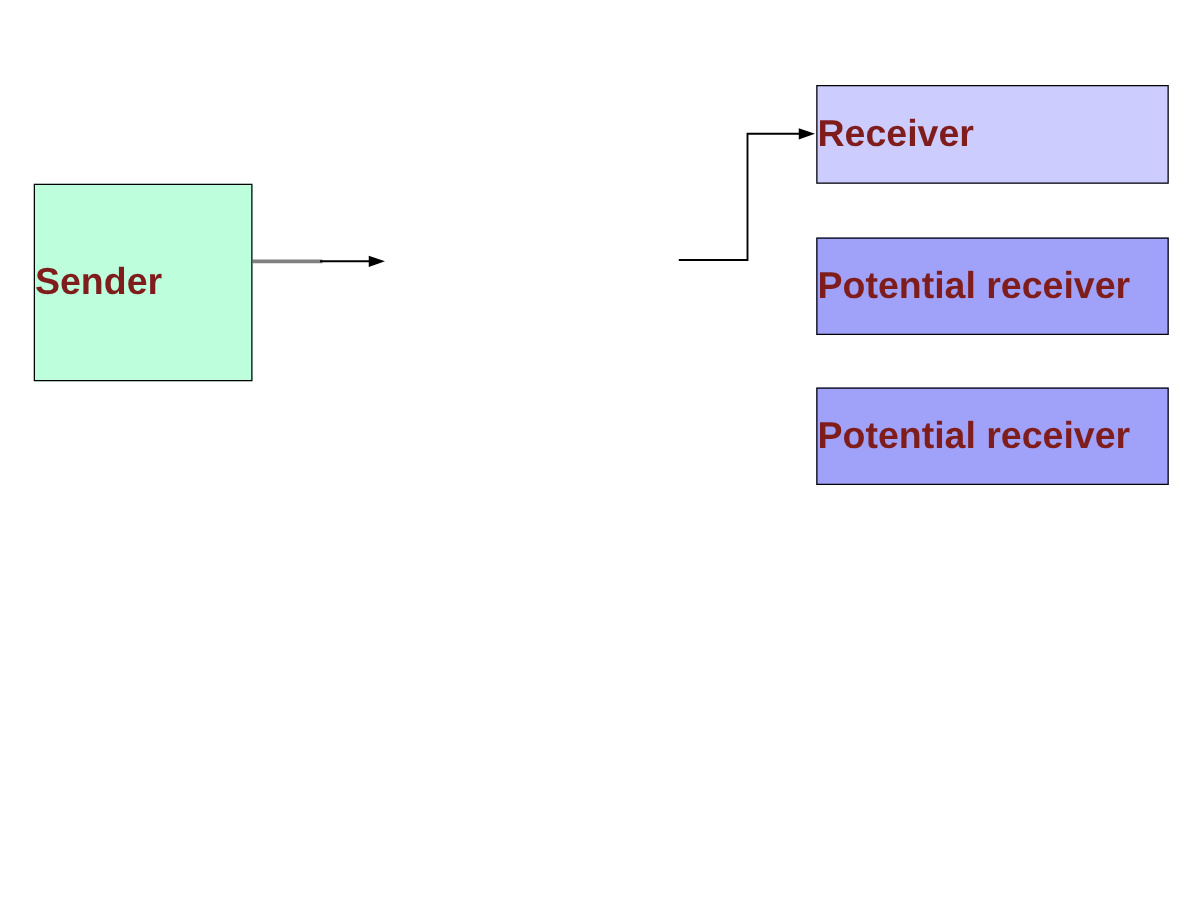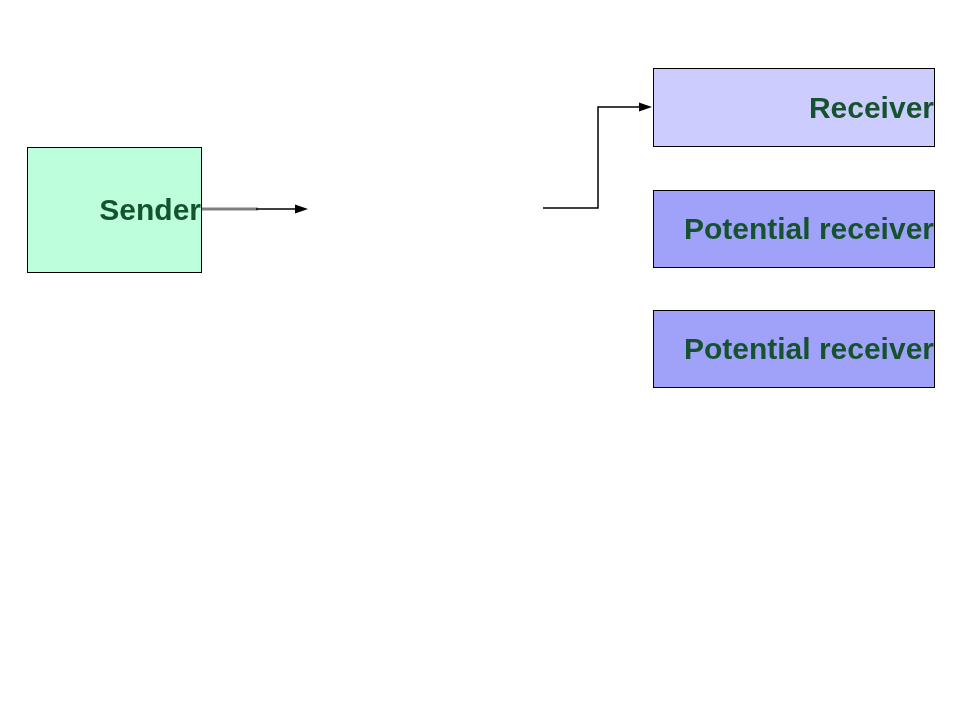--- a/index.html
+++ b/index.html
@@ -20,32 +20,32 @@
     left: 0;
     top: 0;
     width: 960px;
     height: 720px;
     pointer-events: none;
   }
   .node {
     position: absolute;
     display: flex;
     align-items: center;
-    justify-content: flex-end;
+    justify-content: flex-start;
     box-sizing: border-box;
     border: 1.5px solid #000000;
     font-weight: bold;
     font-size: 30px;
-    color: #14532d;
+    color: #7f1d1d;
     white-space: nowrap;
     line-height: 1;
   }
   .node-sender {
     left: 27px;  top: 147px;
-    width: 175px; height: 126px;
+    width: 175px; height: 158px;
   }
   .node-queue {
     left: 307px; top: 164px;
     width: 236px; height: 87px;
     border-radius: 50%;
   }
   .node-receiver {
     left: 653px; top: 68px;
     width: 282px; height: 79px;
   }

